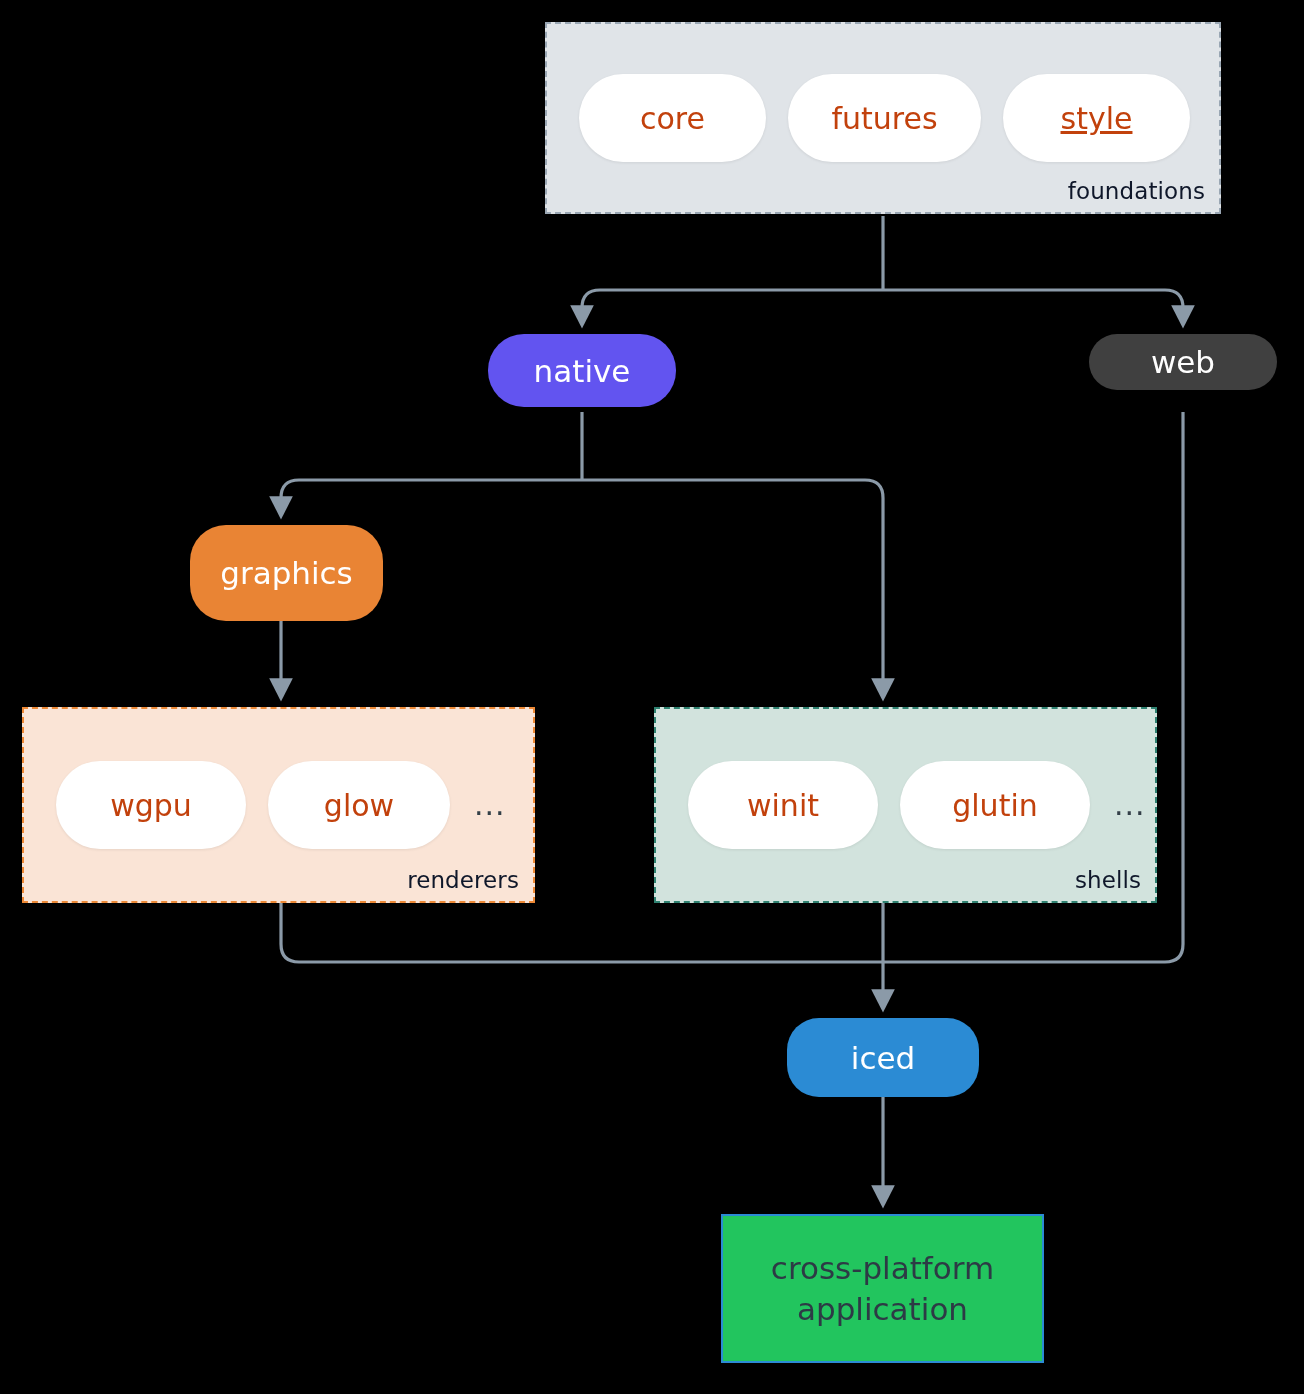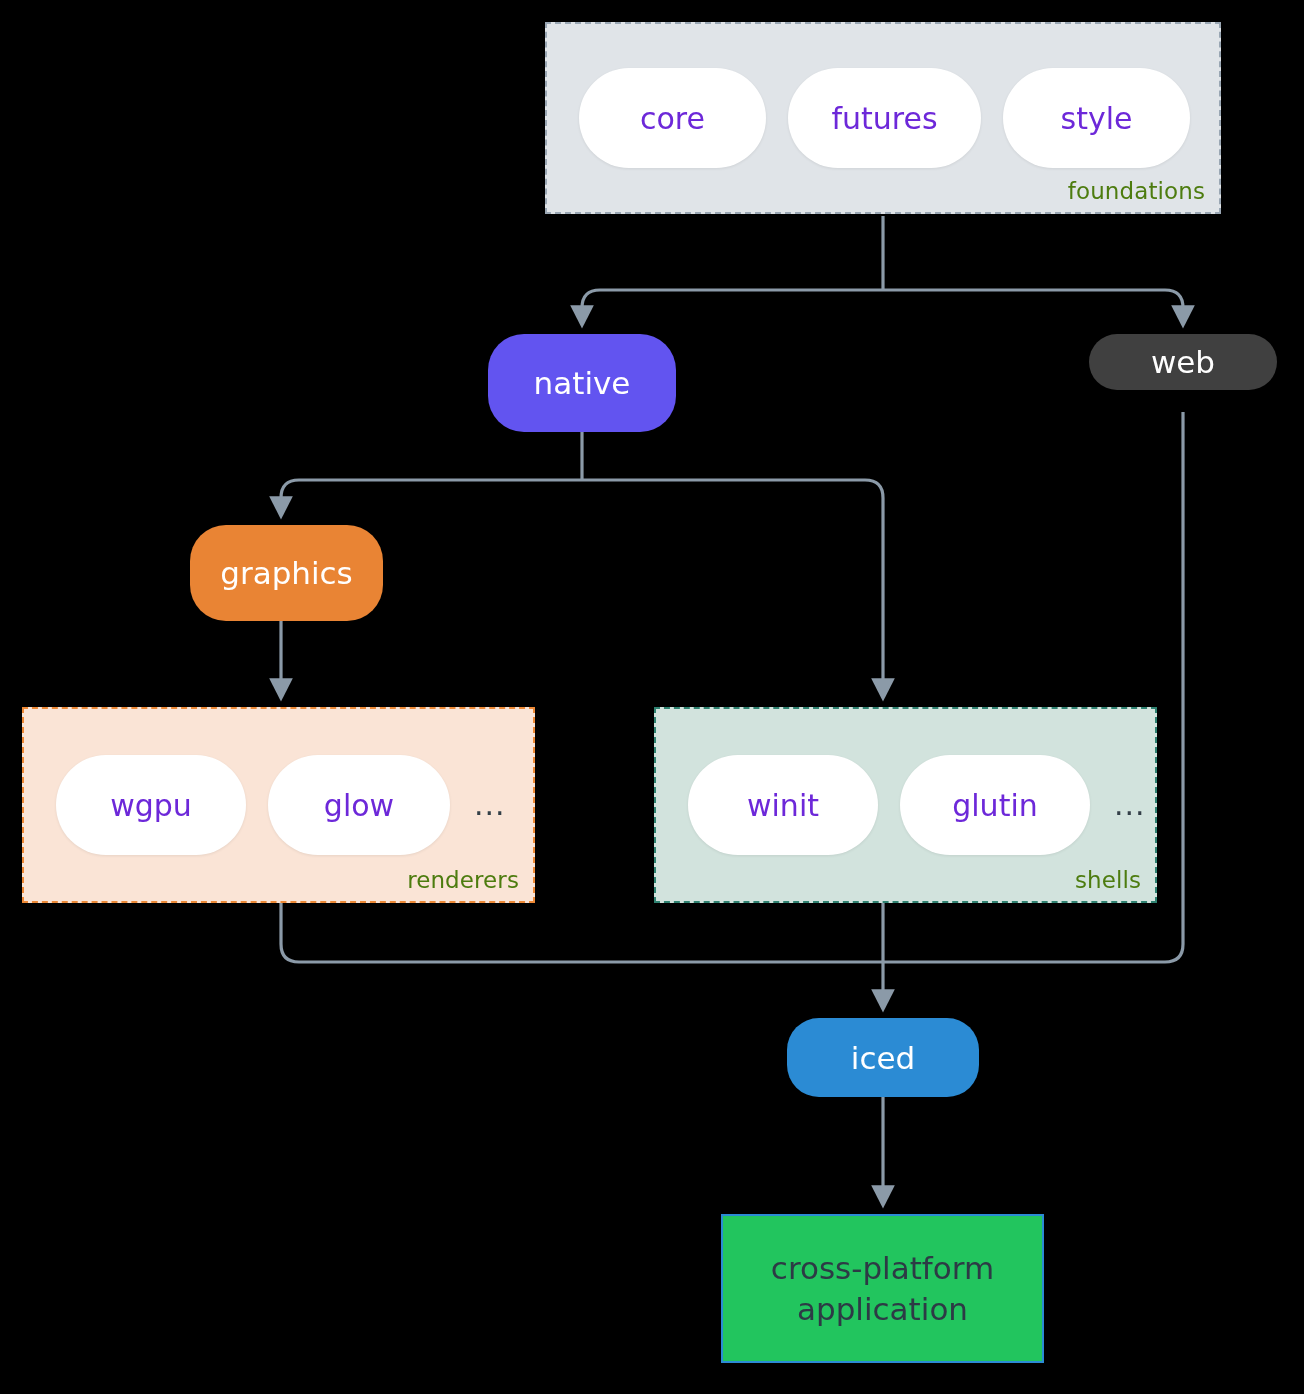--- a/index.html
+++ b/index.html
@@ -35,21 +35,21 @@
     display: flex;
     align-items: center;
     gap: 22px;
     padding-left: 32px;
   }
   .cluster-label {
     position: absolute;
     right: 14px;
     bottom: 8px;
     font-size: 23px;
-    color: #4d7c0f;
+    color: #0f172a;
     letter-spacing: 0.1px;
     white-space: nowrap;
   }
 
   #cluster-foundations {
     left: 545px;
     top: 22px;
     width: 676px;
     height: 192px;
     background: #e0e4e8;
@@ -73,30 +73,30 @@
     margin-left: 22px;
   }
 
   
   .pill {
     background: #ffffff;
     border-radius: 999px;
     display: flex;
     align-items: center;
     justify-content: center;
-    color: #6d28d9;
+    color: #c2410c;
     font-size: 30px;
     box-shadow: 0 1px 3px rgba(0,0,0,0.08);
-    height: 100px;
+    height: 88px;
     box-sizing: border-box;
     padding: 0 10px;
   }
   .pill.w-core    { width: 187px; }
   .pill.w-futures { width: 193px; }
-  .pill.w-style   { width: 187px; }
+  .pill.w-style   { width: 187px; text-decoration: underline; }
   .pill.w-wgpu    { width: 190px; }
   .pill.w-glow    { width: 182px; }
   .pill.w-winit   { width: 190px; }
   .pill.w-glutin  { width: 190px; text-align: right; }
 
   .ellipsis {
     font-size: 30px;
     color: #333f48;
     letter-spacing: 1px;
     line-height: 1;
@@ -111,21 +111,21 @@
     justify-content: center;
     color: #ffffff;
     font-size: 31px;
     border-radius: 36px;
     box-sizing: border-box;
   }
   #node-native {
     left: 488px;
     top: 334px;
     width: 188px;
-    height: 98px;
+    height: 73px;
     background: #6254f0;
   }
   #node-web {
     left: 1089px;
     top: 334px;
     width: 188px;
     height: 56px;
     background: #404040;
   }
   #node-graphics {

